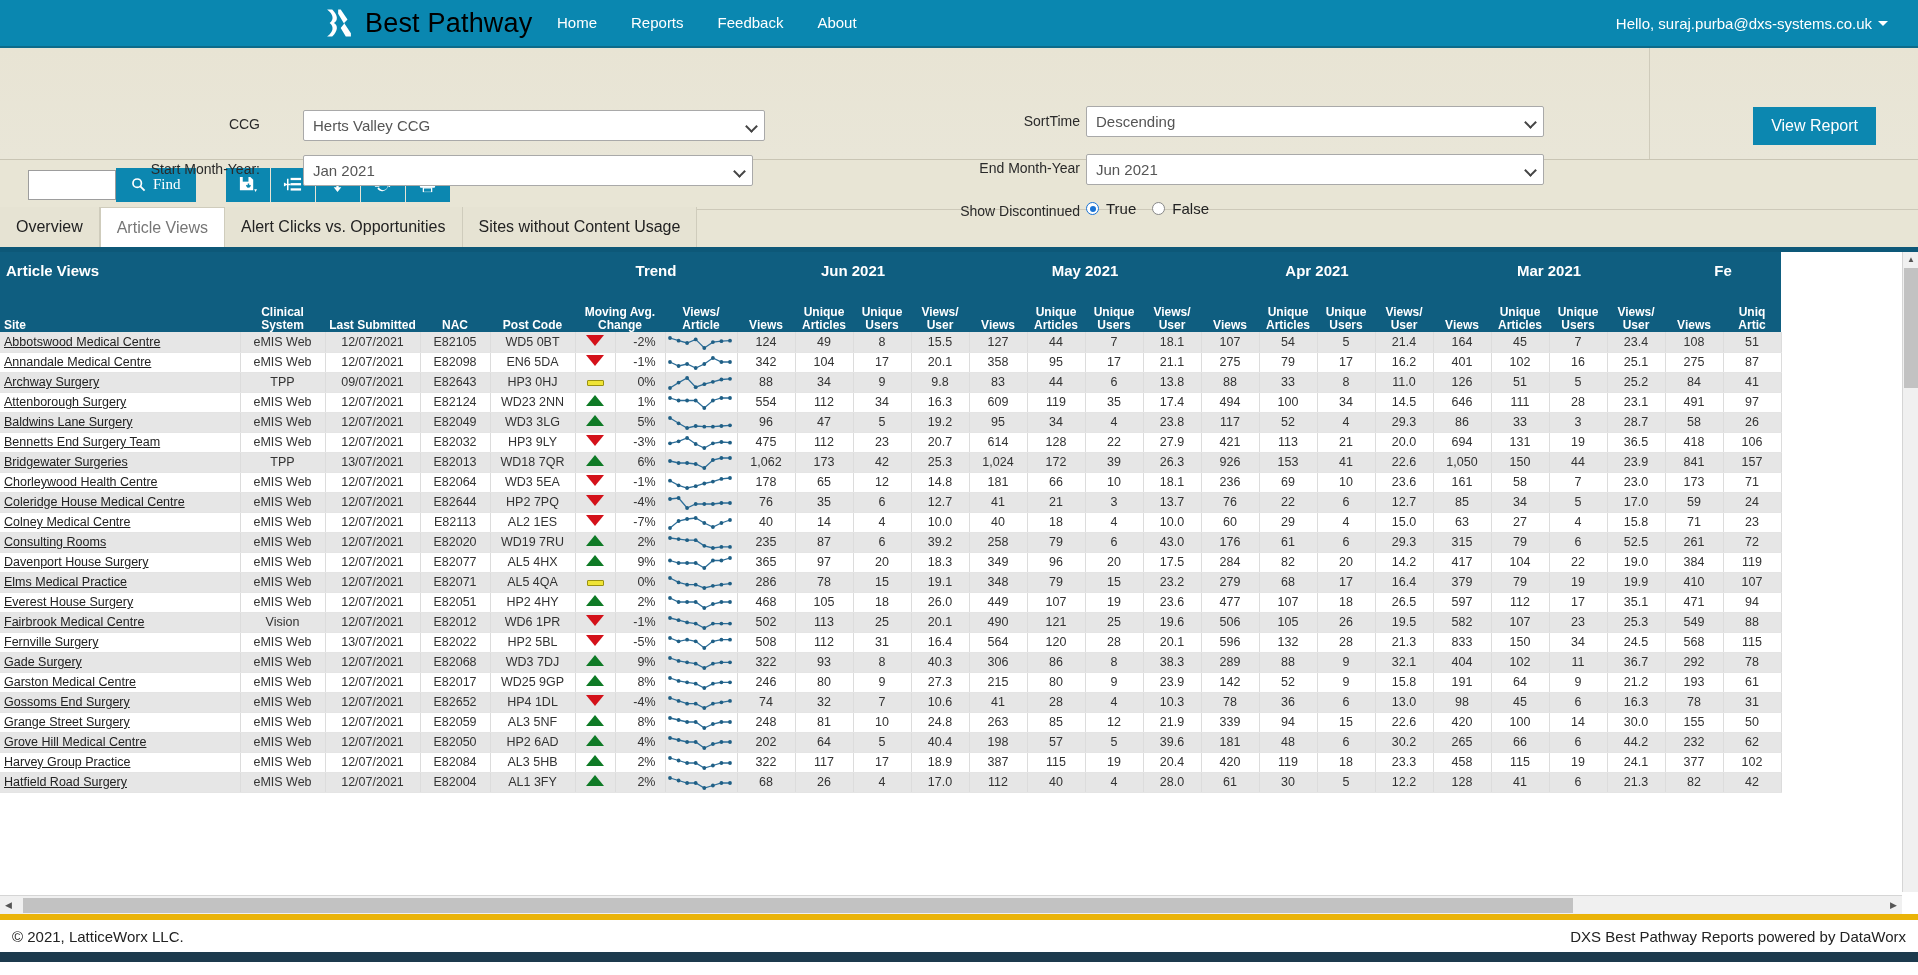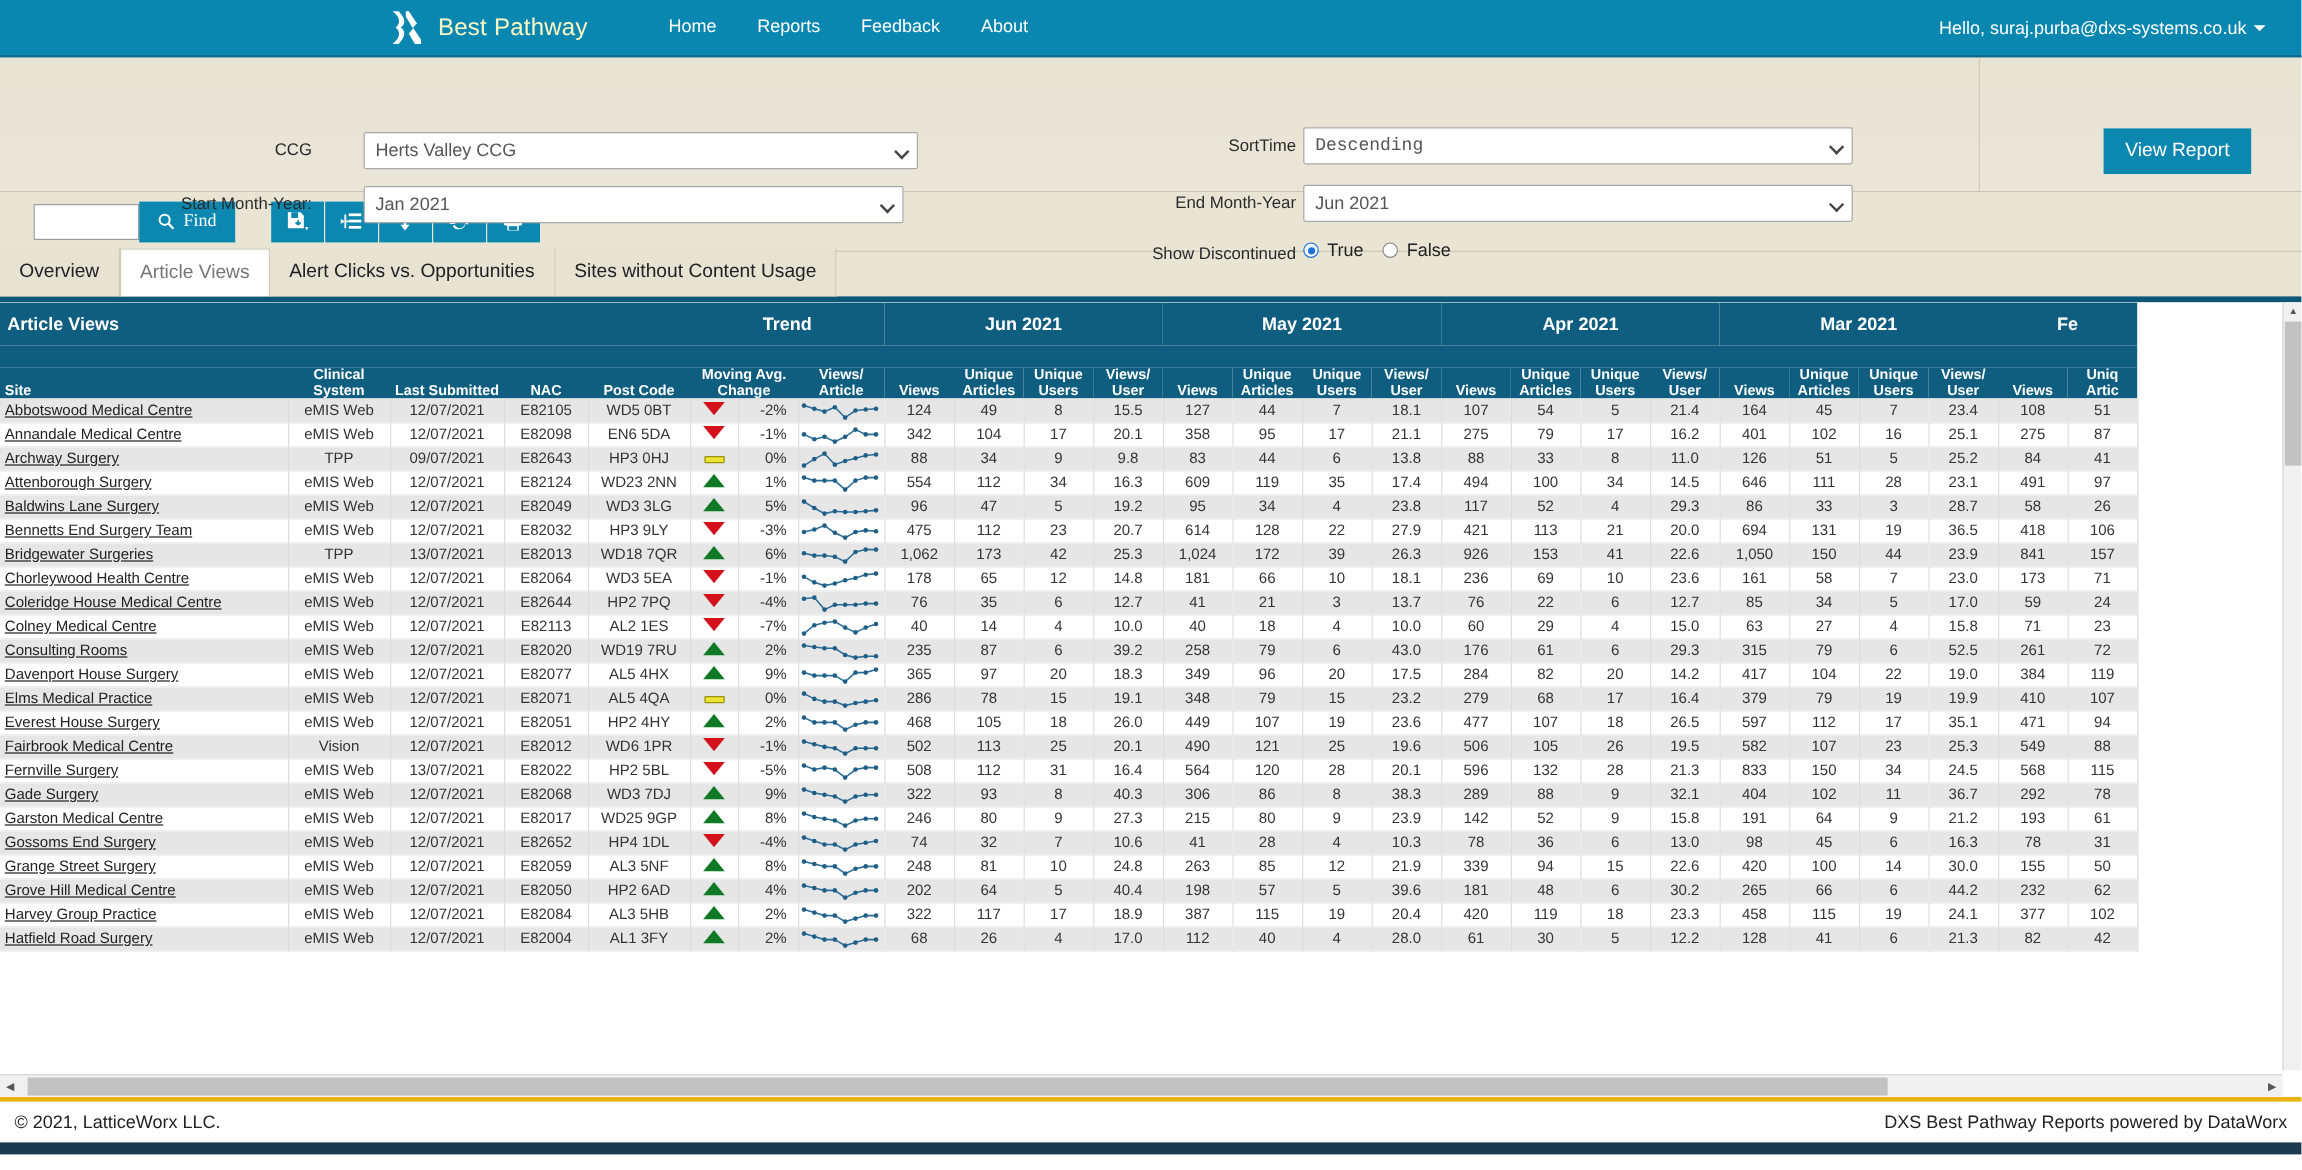--- a/index.html
+++ b/index.html
@@ -23,22 +23,22 @@
   .brand {
     position: absolute;
     left: 322px;
     display: flex;
     align-items: center;
     gap: 9px;
     color: #fff;
   }
   .brand-logo { width: 34px; height: 34px; display:block; }
   .brand-text {
-    font-size: 20px;
-    color: #fef9c3;
+    font-size: 27px;
+    color: #000000;
     letter-spacing: .2px;
   }
   .nav-links {
     position: absolute;
     left: 540px;
     display: flex;
     align-items: center;
     gap: 0;
   }
   .nav-links a {
@@ -353,21 +353,21 @@
     left: 0; top: 0;
     width: 16px; height: 14px;
     display: flex; align-items: center; justify-content: center;
     font-size: 8px; color: #555;
   }
 
   
   .footer {
     height: 38px;
     background: #fff;
-    border-top: 4px solid #eab308;
+    border-top: 6px solid #eab308;
     display: flex;
     align-items: center;
     justify-content: space-between;
     padding: 0 12px;
     font-size: 15px;
     color: #222;
   }
   .taskbar {
     height: 10px;
     background: #1c3a4d;
@@ -405,21 +405,21 @@
     <span class="chev"></span>
   </div>
 
   <div class="p-label" style="left:60px; top:113px; width:200px;">Start Month-Year:</div>
   <div class="p-select" style="left:303px; top:107px; width:450px;">
     <span>Jan 2021</span>
     <span class="chev"></span>
   </div>
 
   <div class="p-label" style="left:880px; top:65px; width:200px;">SortTime</div>
-  <div class="p-select" style="left:1086px; top:58px; width:458px;font-family:Liberation Mono, monospace;">
+  <div class="p-select" style="left:1086px; top:58px; width:458px;">
     <span>Descending</span>
     <span class="chev"></span>
   </div>
 
   <div class="p-label" style="left:880px; top:112px; width:200px;">End Month-Year</div>
   <div class="p-select" style="left:1086px; top:106px; width:458px;">
     <span>Jun 2021</span>
     <span class="chev"></span>
   </div>
 

